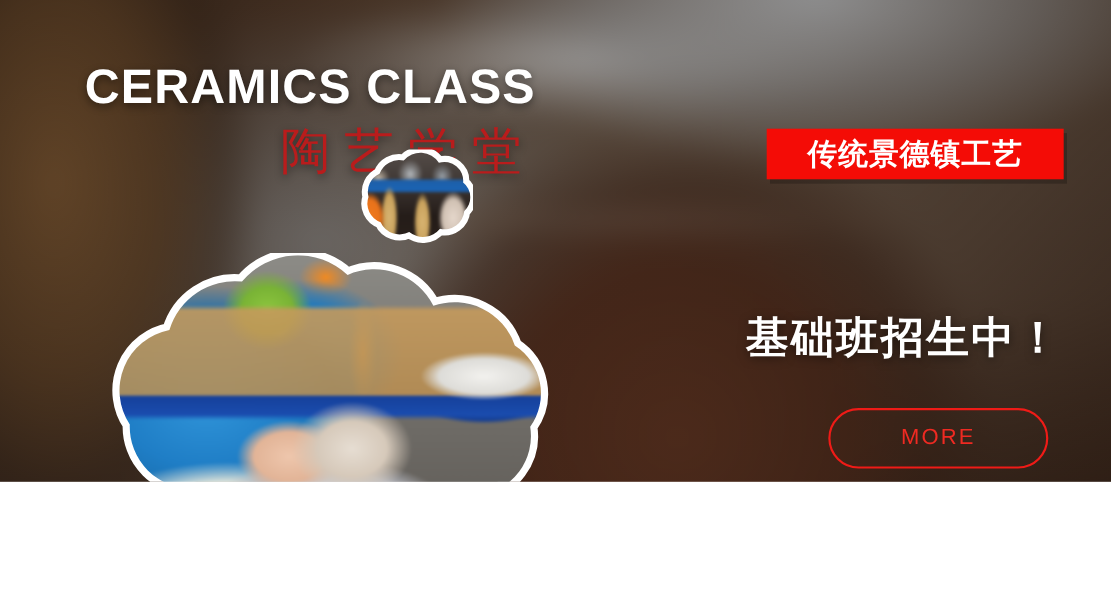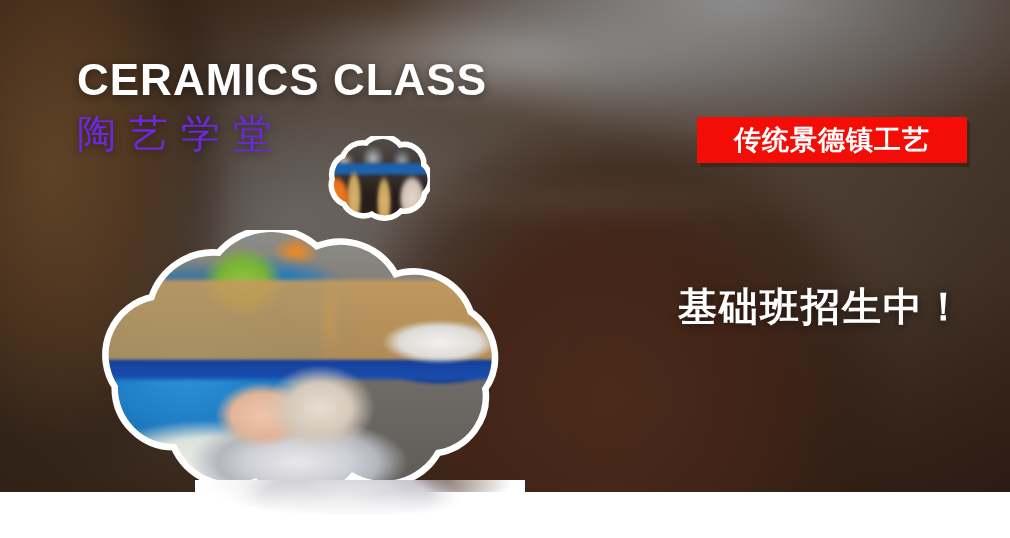--- a/index.html
+++ b/index.html
@@ -2,23 +2,24 @@
 <html><head>
 <meta charset="utf-8">
 <style>
   * { margin:0; padding:0; box-sizing:border-box; }
   html,body { width:1010px; height:538px; background:#ffffff; overflow:hidden; }
   body { font-family:"Liberation Sans","DejaVu Sans",sans-serif; }
 
   .banner {
     position:relative;
     width:1010px;
-    height:538px;
+    height:438px;
     background:#ffffff;
     overflow:hidden;
+    text-align:right;
   }
 
   
   .bg-wrap {
     position:absolute; left:0; top:0; width:1010px; height:492px;
     overflow:hidden;
   }
   .bg-base {
     position:absolute; inset:-30px;
     background:
@@ -48,21 +49,21 @@
 
   
   .heading { position:absolute; left:77px; top:58px; }
   .title-en {
     font-size:44px; font-weight:bold; color:#ffffff;
     letter-spacing:1px; line-height:1.0; white-space:nowrap;
     text-shadow:0 2px 8px rgba(0,0,0,0.45);
   }
   .title-cn {
     margin-top:10px;
-    font-size:39px; font-weight:300; color:#6d28d9;
+    font-size:45px; font-weight:300; color:#b91c1c;
     letter-spacing:13px; line-height:1.15; white-space:nowrap;
     text-shadow:0 2px 8px rgba(0,0,0,0.45);
   }
 
   
   .cloud { position:absolute; }
 
   
   #cloud-small { left:318px; top:136px; width:112px; height:94px; }
   
@@ -245,20 +246,23 @@
       </foreignObject>
     </svg>
   </div>
 
   <div class="badge">
     <span class="badge-text">传统景德镇工艺</span>
   </div>
 
   <div class="line-sub">基础班招生中！</div>
 
+  <div class="more-btn">
+    <span class="more-text">MORE</span>
+  </div>
 
   <div class="bottom-strip"></div>
   <div class="spill">
     <div class="spill-inner"></div>
     <div class="spill-mask"></div>
   </div>
 
 </div>
 
 </body></html>

